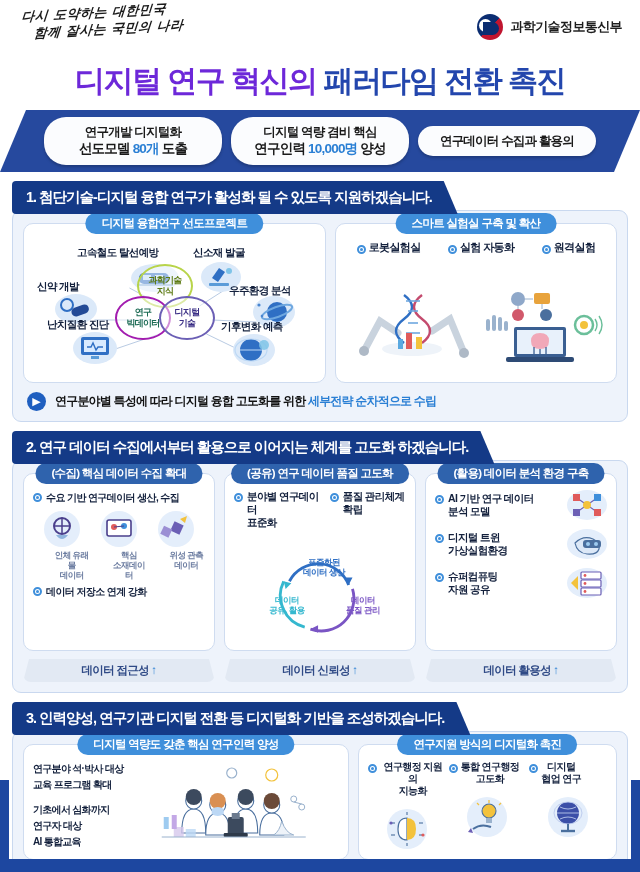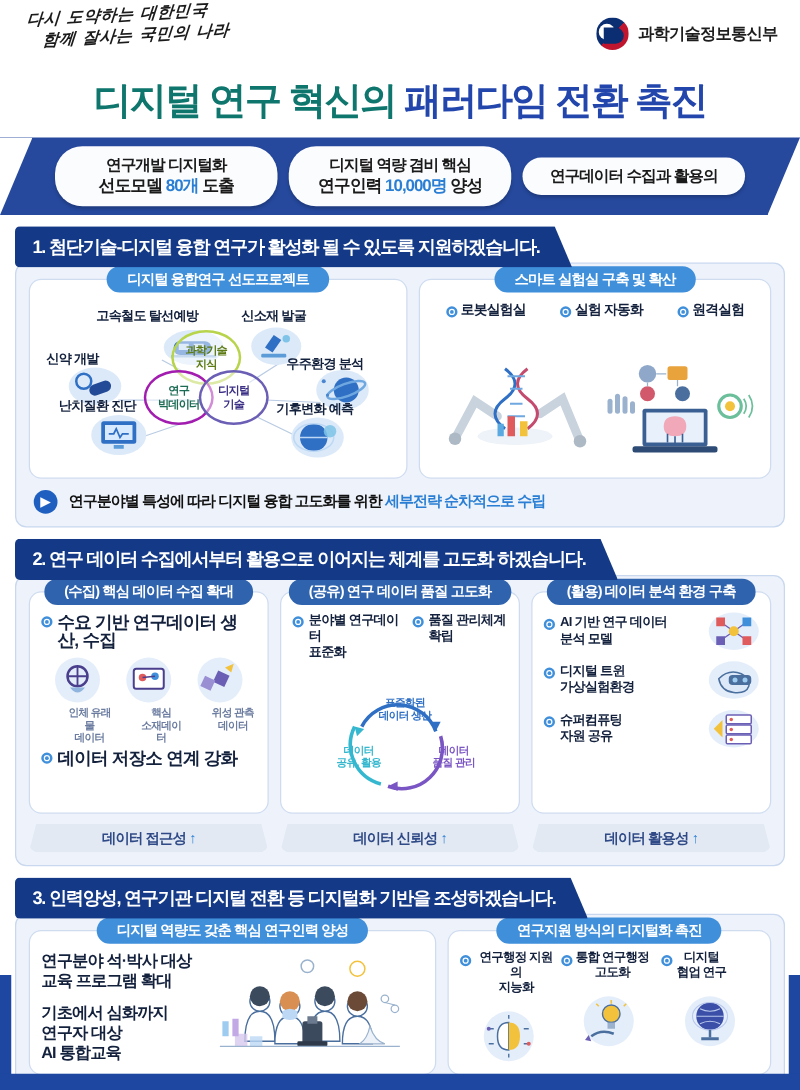--- a/index.html
+++ b/index.html
@@ -46,21 +46,21 @@
     background: #0b2d71;
   }
   .ministry-name { font-size: 13px; font-weight: 700; color: #1d1d1d; letter-spacing: -0.6px; }
 
   
   .title-wrap { text-align: center; padding: 6px 0 10px; }
   .main-title {
     font-size: 30px; font-weight: 800; letter-spacing: -1.5px;
     line-height: 34px; white-space: nowrap;
   }
-  .t-pink { color: #0f766e; }
+  .t-pink { color: #6d28d9; }
   .t-blue { color: #2346ad; }
 
   
   .stats-band {
     position: relative; height: 62px; margin-top: 2px;
     background: #26499e;
     display: flex; align-items: center; justify-content: center; gap: 9px;
   }
   .stats-band::before, .stats-band::after {
     content: ""; position: absolute; top: 0; height: 100%; width: 26px; background: #fff;
@@ -100,21 +100,21 @@
     position: absolute; top: -11px; left: 50%; transform: translateX(-50%);
     background: #3f8fdb; color: #fff; font-size: 11.5px; font-weight: 800;
     letter-spacing: -0.7px; padding: 3px 16px; border-radius: 12px;
     white-space: nowrap;
   }
   .card-title.dark { background: #2f63ad; }
 
   
   .blist { list-style: none; }
   .blist li {
-    font-size: 14px; font-weight: 700; color: #14213d; letter-spacing: -0.6px;
+    font-size: 10px; font-weight: 700; color: #14213d; letter-spacing: -0.6px;
     line-height: 15px; display: flex; gap: 4px; margin-bottom: 5px;
   }
   .bdot {
     flex: 0 0 auto; width: 9px; height: 9px; border-radius: 50%;
     border: 2px solid #3f8fdb; margin-top: 3px; position: relative; background: #fff;
   }
   .bdot::after { content:""; position:absolute; left:1px; top:1px; width:3px; height:3px; background:#3f8fdb; border-radius:50%; }
 
   .inline-bullets { display: flex; justify-content: space-around; gap: 4px; }
   .inline-bullets .ib {
@@ -181,21 +181,21 @@
     font-size: 11.5px; font-weight: 800; letter-spacing: -0.7px;
     text-align: center; padding: 4px 0; position: relative;
     clip-path: polygon(6px 0, calc(100% - 6px) 0, 100% 100%, 0 100%);
   }
   .blabel .up { color: #2a7fd4; }
 
   
   .s3 { display: flex; gap: 9px; }
   .s3-left { flex: 1.28; }
   .s3-right { flex: 1; }
-  .s3-text { font-size: 13px; font-weight: 800; color: #14213d; letter-spacing: -0.7px; line-height: 16px; }
+  .s3-text { font-size: 10px; font-weight: 800; color: #14213d; letter-spacing: -0.7px; line-height: 16px; }
   .s3-text .gap { height: 9px; }
   .s3-body { display: flex; gap: 4px; align-items: flex-start; }
   .people-art { flex: 1; height: 86px; position: relative; }
 
   .s3r-cols { display: flex; justify-content: space-between; gap: 3px; }
   .s3r-col { flex: 1; text-align: center; }
   .s3r-col .hd { font-size: 10px; font-weight: 700; color: #14213d; letter-spacing: -0.6px; line-height: 12px; display:flex; gap:3px; justify-content:flex-start; }
   .s3r-col .circ {
     width: 40px; height: 40px; border-radius: 50%; background: #e4eefb;
     margin: 12px auto 0; position: relative;

